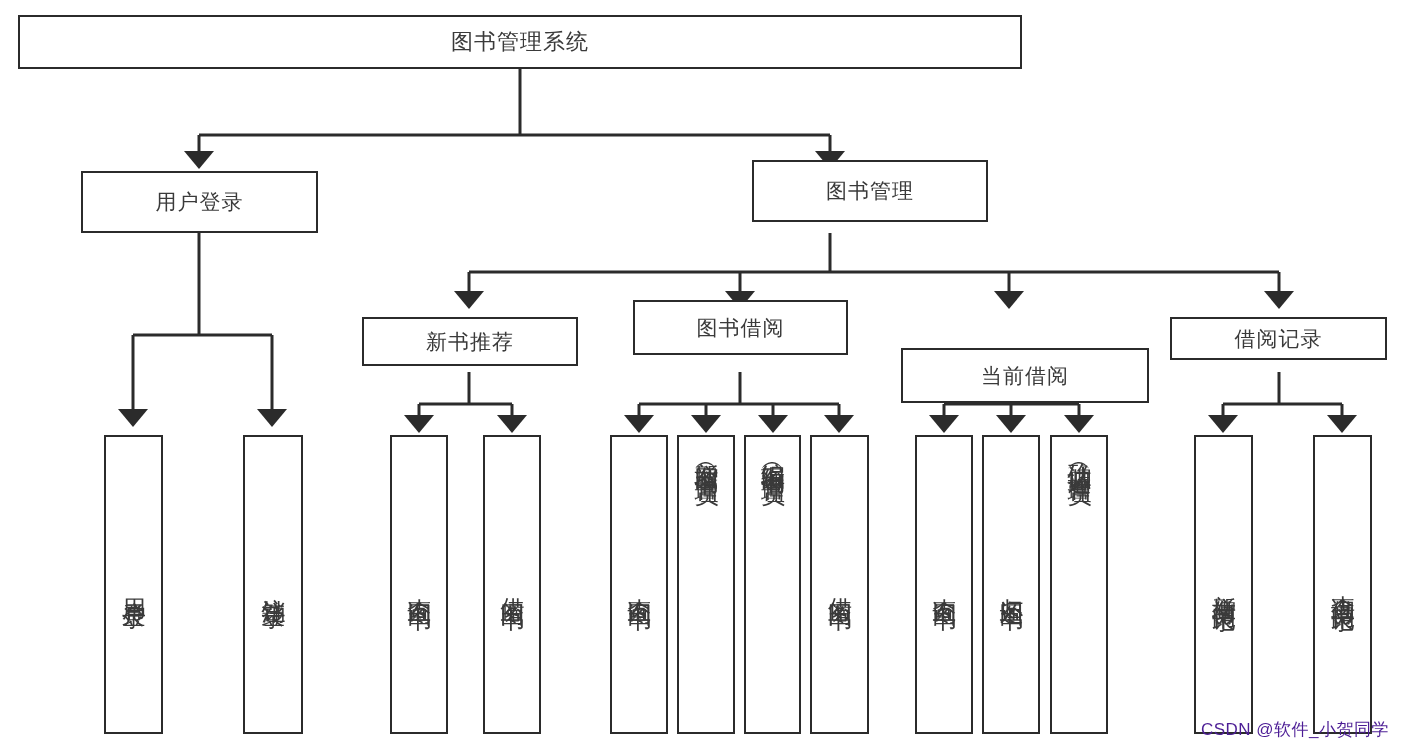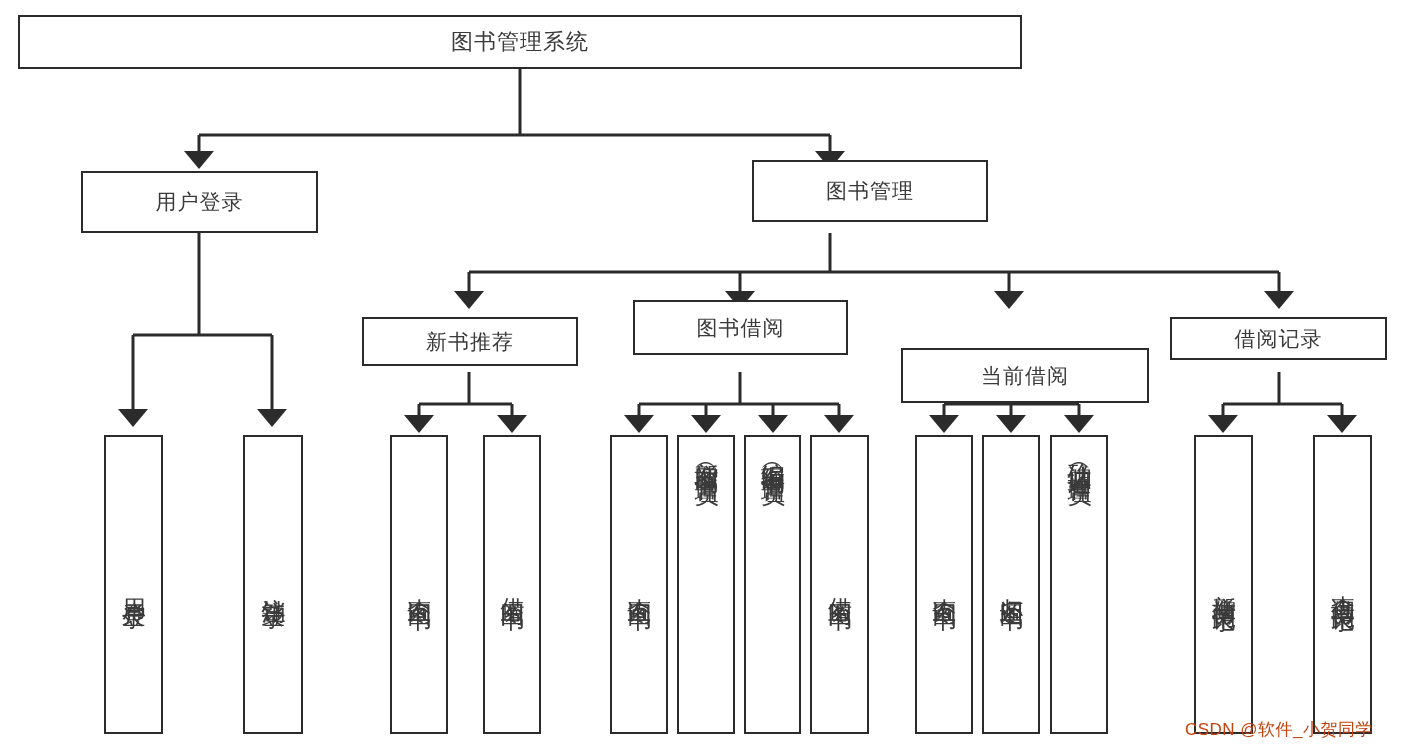--- a/index.html
+++ b/index.html
@@ -59,24 +59,24 @@
   }
   .node.vert.v-mid {
     align-items: center;
     padding-top: 0;
   }
   .node.root .label {
     font-size: 22px;
   }
   #watermark {
     position: absolute;
-    right: 32px;
+    right: 16px;
     bottom: 6px;
     font-size: 17px;
-    color: #c2410c;
+    color: #4c1d95;
     letter-spacing: 0.5px;
     user-select: none;
     white-space: nowrap;
   }
 </style>
 </head>
 <body>
 
 <div id="diagram-root">
 

